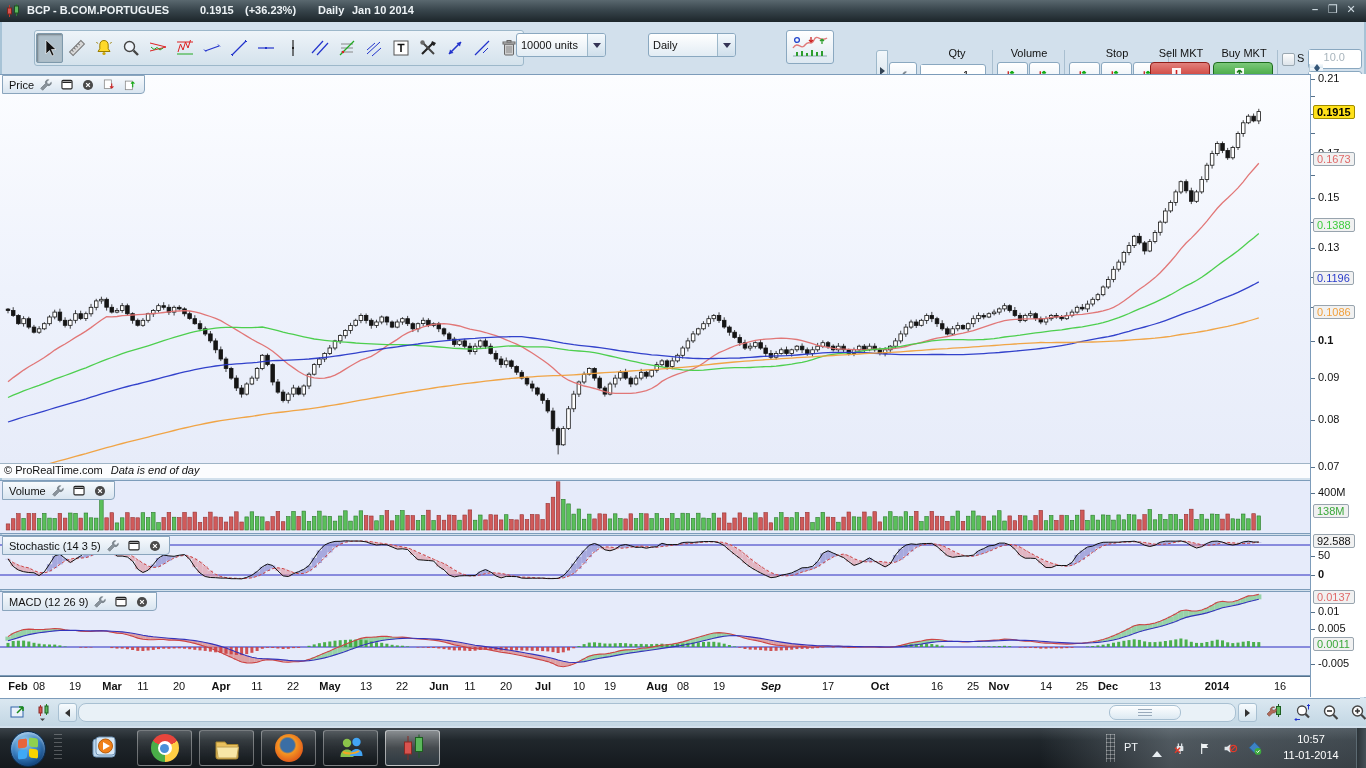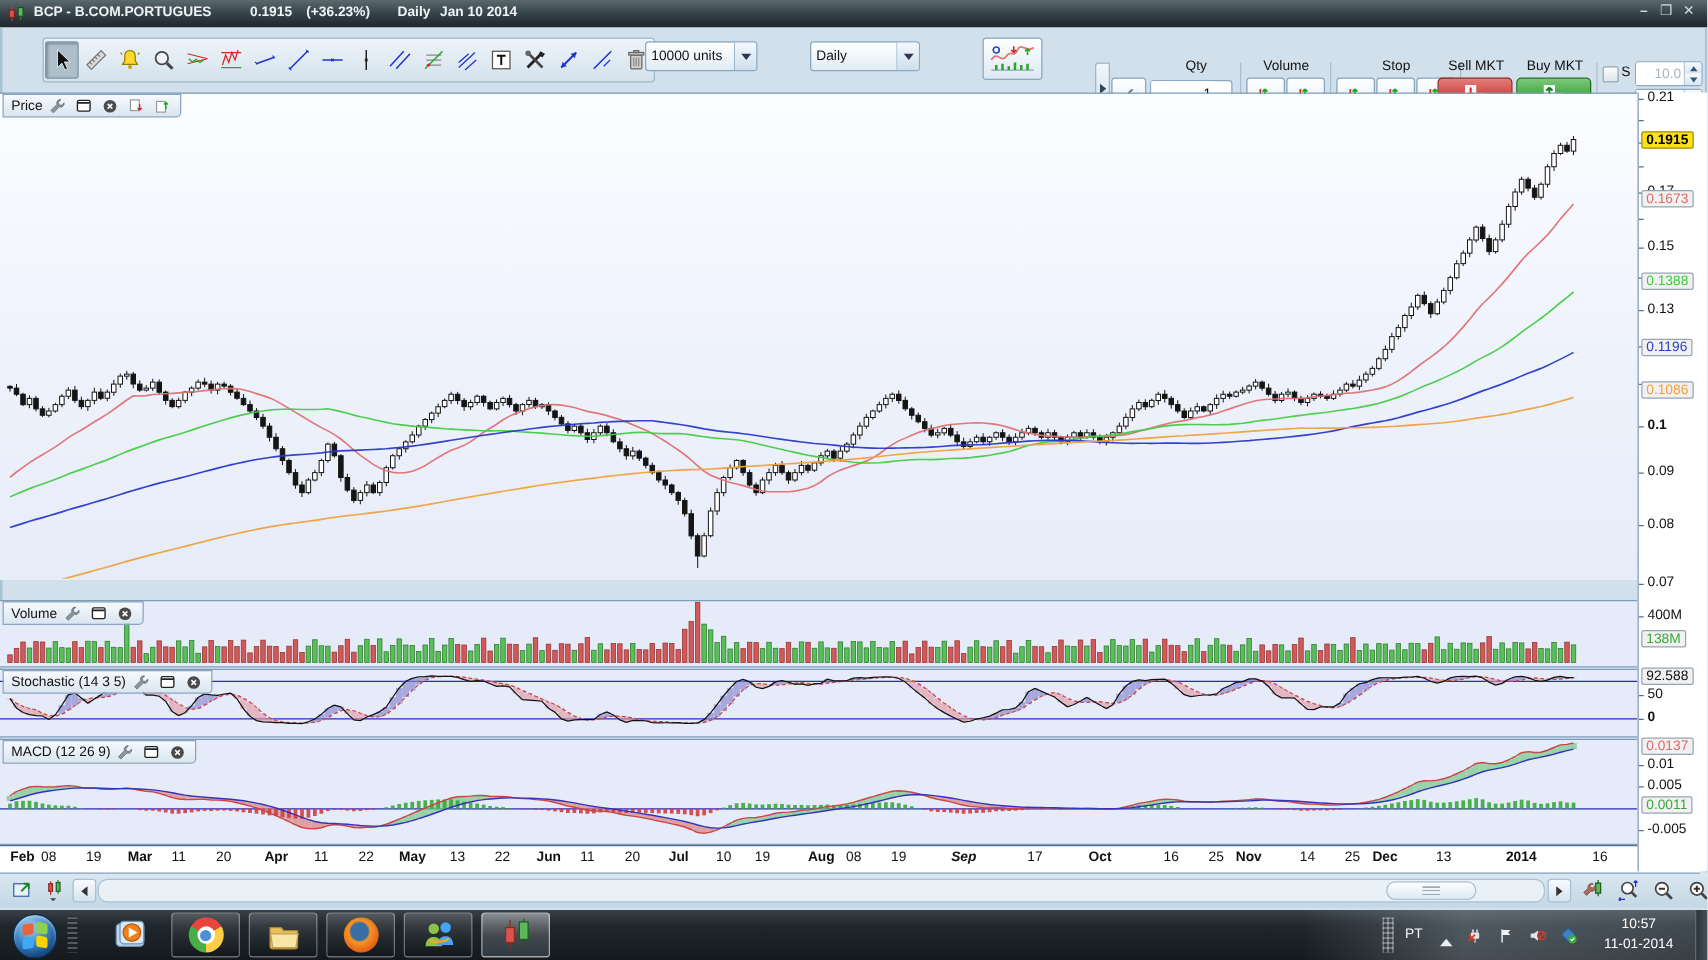--- a/index.html
+++ b/index.html
@@ -29,21 +29,21 @@
   .darrow:after{content:"";border:4px solid transparent;border-top:5px solid #335;margin-top:4px;}
   
   #trading{left:876px;top:22px;width:488px;height:50px;font-size:11px;color:#111;}
   .tp-label{position:absolute;top:3px;text-align:center;font-size:11px;}
   .tp-sep{position:absolute;top:6px;width:1px;height:40px;background:#a9bfd0;}
   .ordbtn{position:absolute;top:18px;width:29px;height:29px;background:linear-gradient(#ffffff,#dde8f1);
     border:1px solid #8aa8c0;border-radius:3px;display:flex;align-items:center;justify-content:center;}
   .ordbtn svg{width:19px;height:19px;}
   #qty-input{position:absolute;left:0;top:0;width:46px;height:18px;border:none;outline:none;
     font-size:11px;text-align:right;padding-right:2px;background:#fff;}
-  .spinbox{position:absolute;background:#fff;border:1px solid #8aa8c0;border-radius:3px;display:flex;}
+  .spinbox{position:absolute;background:#fff;border:1px solid #8aa8c0;border-radius:3px;display:flex;flex-direction:column;}
   .spinctl{width:13px;display:flex;flex-direction:column;border-left:1px solid #b8ccd9;}
   .spinctl div{flex:1;display:flex;align-items:center;justify-content:center;background:linear-gradient(#f6fafd,#d8e6ef);}
   .spinctl div:after{content:"";border:3px solid transparent;}
   .spinctl .up:after{border-bottom:4px solid #357;margin-top:-3px;}
   .spinctl .dn:after{border-top:4px solid #357;margin-bottom:-3px;}
   .mktbtn{position:absolute;top:18px;width:58px;height:28px;border-radius:4px;display:flex;align-items:center;justify-content:center;}
   #sell-btn{background:linear-gradient(#e2807c,#cc3b34 55%,#b92a24);border:1px solid #8f1d18;}
   #buy-btn{background:linear-gradient(#7cc87a,#3aa338 55%,#2d8c2c);border:1px solid #1d6b1c;}
   .mktbtn svg{width:26px;height:22px;}
   .cb{position:absolute;width:11px;height:11px;background:linear-gradient(#fdfdfd,#dde4ea);border:1px solid #9aa8b2;border-radius:2px;}
@@ -874,20 +874,23 @@
       <rect x="1246.6" y="42.2" width="3.6" height="6.6" fill="#ffffff" stroke="#151515" stroke-width="0.8"></rect>
       <line x1="1253.6000000000001" x2="1253.6000000000001" y1="39.5" y2="48.3" stroke="#151515" stroke-width="0.8"></line>
       <rect x="1251.8" y="42.2" width="3.6" height="4.7" fill="#151515" stroke="#151515" stroke-width="0.8"></rect>
       <line x1="1258.7900000000002" x2="1258.7900000000002" y1="34.8" y2="50.1" stroke="#151515" stroke-width="0.8"></line>
       <rect x="1257.0" y="37.6" width="3.6" height="9.3" fill="#ffffff" stroke="#151515" stroke-width="0.8"></rect>
       <polyline points="8.0,307.8 13.2,303.6 18.4,299.9 23.6,296.1 28.8,292.8 34.0,289.8 39.1,286.7 44.3,283.5 49.5,279.9 54.7,276.1 59.9,272.9 65.1,270.0 70.3,266.8 75.5,263.4 80.7,260.4 85.9,257.1 91.0,253.6 96.2,249.8 101.4,246.0 106.6,242.7 111.8,242.8 117.0,242.5 122.2,241.6 127.4,241.4 132.6,241.0 137.8,240.7 142.9,240.3 148.1,239.8 153.3,239.5 158.5,239.2 163.7,238.5 168.9,237.9 174.1,237.2 179.3,237.0 184.5,236.7 189.7,237.0 194.8,237.8 200.0,239.2 205.2,240.9 210.4,242.5 215.6,244.3 220.8,246.7 226.0,249.7 231.2,252.7 236.4,255.9 241.6,259.0 246.7,262.1 251.9,265.2 257.1,268.1 262.3,270.7 267.5,273.7 272.7,277.2 277.9,281.5 283.1,286.1 288.3,290.3 293.5,293.9 298.6,297.5 303.8,300.5 309.0,302.6 314.2,303.9 319.4,304.4 324.6,304.1 329.8,303.0 335.0,301.1 340.2,298.4 345.4,295.1 350.5,292.0 355.7,289.0 360.9,286.2 366.1,284.4 371.3,282.3 376.5,279.3 381.7,275.6 386.9,271.8 392.1,268.6 397.3,265.4 402.4,261.8 407.6,258.9 412.8,256.7 418.0,254.8 423.2,252.9 428.4,251.5 433.6,250.4 438.8,249.8 444.0,249.7 449.2,250.1 454.3,251.0 459.5,252.0 464.7,253.6 469.9,255.1 475.1,256.1 480.3,257.1 485.5,258.5 490.7,260.1 495.9,261.6 501.1,263.7 506.2,265.8 511.4,268.0 516.6,270.1 521.8,272.8 527.0,275.9 532.2,279.0 537.4,282.5 542.6,286.0 547.8,289.8 553.0,294.0 558.1,298.7 563.3,303.0 568.5,306.2 573.7,308.3 578.9,310.2 584.1,312.0 589.3,313.2 594.5,314.5 599.7,316.1 604.9,317.6 610.0,318.8 615.2,319.4 620.4,319.4 625.6,319.4 630.8,319.4 636.0,318.9 641.2,317.8 646.4,316.6 651.6,314.5 656.8,311.4 661.9,307.4 667.1,304.5 672.3,302.1 677.5,300.2 682.7,298.5 687.9,296.7 693.1,294.9 698.3,292.3 703.5,289.0 708.7,285.2 713.8,281.7 719.0,278.7 724.2,276.5 729.4,274.2 734.6,272.0 739.8,270.3 745.0,269.1 750.2,267.7 755.4,266.4 760.6,265.6 765.7,265.2 770.9,264.8 776.1,264.4 781.3,264.2 786.5,264.4 791.7,264.9 796.9,265.5 802.1,266.6 807.3,268.1 812.5,269.7 817.6,271.3 822.8,272.4 828.0,273.4 833.2,274.3 838.4,274.8 843.6,275.1 848.8,275.4 854.0,275.6 859.2,275.8 864.4,275.8 869.5,275.5 874.7,275.1 879.9,275.1 885.1,275.1 890.3,274.8 895.5,274.3 900.7,273.7 905.9,272.5 911.1,270.9 916.3,269.7 921.4,268.3 926.6,266.9 931.8,265.5 937.0,264.2 942.2,263.3 947.4,262.5 952.6,261.3 957.8,260.1 963.0,259.2 968.2,257.9 973.3,256.6 978.5,254.8 983.7,253.1 988.9,251.3 994.1,249.6 999.3,248.0 1004.5,246.6 1009.7,245.8 1014.9,245.4 1020.1,245.2 1025.2,244.9 1030.4,244.8 1035.6,244.8 1040.8,244.8 1046.0,244.3 1051.2,243.4 1056.4,242.8 1061.6,242.4 1066.8,241.8 1072.0,241.2 1077.1,240.6 1082.3,240.3 1087.5,239.7 1092.7,238.9 1097.9,238.0 1103.1,236.9 1108.3,235.5 1113.5,233.3 1118.7,230.5 1123.9,227.0 1129.0,223.3 1134.2,219.2 1139.4,215.3 1144.6,211.7 1149.8,207.8 1155.0,203.6 1160.2,198.7 1165.4,193.3 1170.6,187.5 1175.8,181.4 1180.9,174.9 1186.1,169.0 1191.3,164.1 1196.5,158.8 1201.7,153.1 1206.9,147.1 1212.1,140.7 1217.3,134.3 1222.5,128.7 1227.7,124.0 1232.8,119.1 1238.0,113.9 1243.2,107.8 1248.4,101.1 1253.6,95.2 1258.8,89.2 " fill="none" stroke="#e07070" stroke-width="1.3" opacity="0.95"></polyline>
       <polyline points="8.0,323.5 13.2,321.2 18.4,319.1 23.6,316.9 28.8,315.0 34.0,313.2 39.1,311.4 44.3,309.4 49.5,307.4 54.7,305.2 59.9,303.3 65.1,301.5 70.3,299.6 75.5,297.6 80.7,295.7 85.9,293.8 91.0,291.7 96.2,289.5 101.4,287.3 106.6,285.3 111.8,283.5 117.0,281.6 122.2,279.7 127.4,277.9 132.6,276.4 137.8,274.9 142.9,273.4 148.1,271.8 153.3,270.1 158.5,268.3 163.7,266.6 168.9,265.0 174.1,263.4 179.3,261.8 184.5,260.3 189.7,258.9 194.8,257.7 200.0,256.6 205.2,255.6 210.4,254.8 215.6,254.1 220.8,253.6 226.0,253.4 231.2,253.3 236.4,253.4 241.6,253.6 246.7,253.6 251.9,253.6 257.1,253.4 262.3,253.0 267.5,254.1 272.7,255.3 277.9,256.6 283.1,258.1 288.3,259.4 293.5,260.4 298.6,261.6 303.8,262.8 309.0,263.9 314.2,265.0 319.4,265.7 324.6,266.3 329.8,266.9 335.0,267.4 340.2,267.8 345.4,268.1 350.5,268.5 355.7,269.0 360.9,269.3 366.1,269.6 371.3,269.9 376.5,270.1 381.7,270.4 386.9,270.6 392.1,270.7 397.3,270.6 402.4,270.6 407.6,270.8 412.8,271.2 418.0,271.6 423.2,271.9 428.4,272.2 433.6,272.5 438.8,273.0 444.0,273.4 449.2,273.8 454.3,274.3 459.5,274.5 464.7,274.8 469.9,275.0 475.1,274.9 480.3,274.5 485.5,274.1 490.7,273.6 495.9,273.1 501.1,272.6 506.2,272.1 511.4,271.9 516.6,272.0 521.8,272.4 527.0,272.8 532.2,272.9 537.4,272.9 542.6,272.9 547.8,273.2 553.0,273.9 558.1,274.7 563.3,275.4 568.5,276.1 573.7,276.6 578.9,277.0 584.1,277.4 589.3,277.8 594.5,278.6 599.7,279.6 604.9,280.8 610.0,282.0 615.2,283.2 620.4,284.4 625.6,285.6 630.8,286.8 636.0,287.9 641.2,289.1 646.4,290.2 651.6,291.1 656.8,292.0 661.9,292.9 667.1,293.9 672.3,294.5 677.5,295.2 682.7,295.8 687.9,296.2 693.1,296.4 698.3,296.4 703.5,296.2 708.7,295.7 713.8,295.1 719.0,294.6 724.2,294.2 729.4,293.8 734.6,293.6 739.8,293.6 745.0,293.7 750.2,293.5 755.4,293.2 760.6,292.8 765.7,292.7 770.9,292.5 776.1,292.1 781.3,291.5 786.5,290.9 791.7,290.2 796.9,289.2 802.1,288.3 807.3,287.2 812.5,285.7 817.6,283.9 822.8,282.3 828.0,281.2 833.2,280.3 838.4,279.6 843.6,279.2 848.8,278.9 854.0,278.3 859.2,277.5 864.4,276.7 869.5,275.9 874.7,275.4 879.9,275.0 885.1,274.5 890.3,273.8 895.5,273.1 900.7,272.3 905.9,271.3 911.1,270.4 916.3,269.6 921.4,268.8 926.6,267.8 931.8,266.9 937.0,266.3 942.2,265.9 947.4,265.7 952.6,265.6 957.8,265.6 963.0,265.7 968.2,265.8 973.3,265.8 978.5,265.7 983.7,265.5 988.9,265.1 994.1,264.6 999.3,263.9 1004.5,263.0 1009.7,262.3 1014.9,261.8 1020.1,261.2 1025.2,260.4 1030.4,259.6 1035.6,258.9 1040.8,258.3 1046.0,257.6 1051.2,256.9 1056.4,256.4 1061.6,255.8 1066.8,255.0 1072.0,254.2 1077.1,253.5 1082.3,252.8 1087.5,251.9 1092.7,250.9 1097.9,249.9 1103.1,248.6 1108.3,247.1 1113.5,245.4 1118.7,243.7 1123.9,241.6 1129.0,239.5 1134.2,237.1 1139.4,234.8 1144.6,232.8 1149.8,230.6 1155.0,228.3 1160.2,225.9 1165.4,223.4 1170.6,220.7 1175.8,217.8 1180.9,214.7 1186.1,211.9 1191.3,209.4 1196.5,206.5 1201.7,203.3 1206.9,199.6 1212.1,195.8 1217.3,191.7 1222.5,187.9 1227.7,184.3 1232.8,180.6 1238.0,176.7 1243.2,172.4 1248.4,168.0 1253.6,163.9 1258.8,159.6 " fill="none" stroke="#44cc44" stroke-width="1.3" opacity="0.95"></polyline>
       <polyline points="8.0,348.0 13.2,346.3 18.4,344.7 23.6,343.0 28.8,341.5 34.0,340.1 39.1,338.6 44.3,337.1 49.5,335.5 54.7,333.8 59.9,332.3 65.1,330.9 70.3,329.4 75.5,327.8 80.7,326.3 85.9,324.8 91.0,323.2 96.2,321.6 101.4,319.9 106.6,318.4 111.8,316.9 117.0,315.4 122.2,313.9 127.4,312.5 132.6,311.2 137.8,310.0 142.9,308.7 148.1,307.4 153.3,306.0 158.5,304.6 163.7,303.2 168.9,301.9 174.1,300.5 179.3,299.2 184.5,297.9 189.7,296.8 194.8,295.7 200.0,294.6 205.2,293.6 210.4,292.8 215.6,292.0 220.8,291.3 226.0,290.7 231.2,290.3 236.4,289.9 241.6,289.6 246.7,289.2 251.9,288.8 257.1,288.3 262.3,287.6 267.5,287.1 272.7,286.7 277.9,286.5 283.1,286.3 288.3,286.1 293.5,285.8 298.6,285.6 303.8,285.3 309.0,285.0 314.2,284.5 319.4,284.0 324.6,283.5 329.8,282.9 335.0,282.2 340.2,281.5 345.4,280.7 350.5,279.9 355.7,279.1 360.9,278.2 366.1,277.4 371.3,276.6 376.5,275.8 381.7,275.0 386.9,274.2 392.1,273.5 397.3,272.8 402.4,272.0 407.6,271.3 412.8,270.6 418.0,270.0 423.2,269.2 428.4,268.6 433.6,267.9 438.8,267.3 444.0,266.8 449.2,266.3 454.3,265.9 459.5,265.4 464.7,265.0 469.9,264.7 475.1,264.4 480.3,263.9 485.5,263.6 490.7,263.3 495.9,263.1 501.1,262.9 506.2,262.8 511.4,262.6 516.6,262.6 521.8,262.6 527.0,263.3 532.2,264.0 537.4,264.7 542.6,265.4 547.8,266.2 553.0,267.1 558.1,268.1 563.3,269.1 568.5,269.9 573.7,270.7 578.9,271.3 584.1,271.8 589.3,272.3 594.5,273.0 599.7,273.6 604.9,274.4 610.0,275.2 615.2,276.0 620.4,276.8 625.6,277.5 630.8,278.2 636.0,278.9 641.2,279.6 646.4,280.2 651.6,280.8 656.8,281.2 661.9,281.6 667.1,282.1 672.3,282.7 677.5,283.2 682.7,283.7 687.9,284.0 693.1,284.3 698.3,284.5 703.5,284.6 708.7,284.6 713.8,284.5 719.0,284.4 724.2,284.3 729.4,284.2 734.6,284.1 739.8,284.0 745.0,283.7 750.2,283.4 755.4,283.0 760.6,282.5 765.7,282.3 770.9,282.1 776.1,281.9 781.3,281.8 786.5,281.7 791.7,281.4 796.9,281.0 802.1,280.5 807.3,280.1 812.5,279.8 817.6,279.3 822.8,278.9 828.0,278.6 833.2,278.5 838.4,278.3 843.6,278.3 848.8,278.3 854.0,278.4 859.2,278.5 864.4,278.7 869.5,279.0 874.7,279.3 879.9,279.7 885.1,280.0 890.3,280.2 895.5,280.4 900.7,280.6 905.9,280.7 911.1,280.6 916.3,280.6 921.4,280.7 926.6,280.6 931.8,280.5 937.0,280.5 942.2,280.5 947.4,280.6 952.6,280.7 957.8,280.7 963.0,280.6 968.2,280.4 973.3,280.2 978.5,279.9 983.7,279.6 988.9,279.2 994.1,278.8 999.3,278.5 1004.5,278.0 1009.7,277.6 1014.9,277.1 1020.1,276.7 1025.2,276.2 1030.4,275.6 1035.6,275.1 1040.8,274.5 1046.0,273.9 1051.2,273.2 1056.4,272.4 1061.6,271.6 1066.8,270.7 1072.0,269.6 1077.1,268.4 1082.3,267.3 1087.5,266.3 1092.7,265.3 1097.9,264.4 1103.1,263.5 1108.3,262.6 1113.5,261.5 1118.7,260.2 1123.9,258.7 1129.0,257.3 1134.2,255.7 1139.4,254.4 1144.6,253.0 1149.8,251.5 1155.0,250.0 1160.2,248.4 1165.4,246.6 1170.6,244.7 1175.8,242.7 1180.9,240.7 1186.1,238.7 1191.3,237.0 1196.5,235.1 1201.7,233.2 1206.9,231.1 1212.1,229.0 1217.3,226.7 1222.5,224.6 1227.7,222.7 1232.8,220.7 1238.0,218.4 1243.2,215.9 1248.4,213.3 1253.6,210.7 1258.8,207.9 " fill="none" stroke="#2838c8" stroke-width="1.3" opacity="0.95"></polyline>
       <polyline points="8.0,401.4 13.2,399.8 18.4,398.3 23.6,396.8 28.8,395.3 34.0,393.9 39.1,392.5 44.3,391.1 49.5,389.6 54.7,388.1 59.9,386.7 65.1,385.3 70.3,383.9 75.5,382.4 80.7,381.0 85.9,379.6 91.0,378.1 96.2,376.6 101.4,375.1 106.6,373.7 111.8,372.3 117.0,370.9 122.2,369.5 127.4,368.2 132.6,366.9 137.8,365.6 142.9,364.4 148.1,363.1 153.3,361.7 158.5,360.4 163.7,359.1 168.9,357.8 174.1,356.5 179.3,355.2 184.5,354.0 189.7,352.8 194.8,351.7 200.0,350.6 205.2,349.5 210.4,348.5 215.6,347.5 220.8,346.7 226.0,345.8 231.2,345.1 236.4,344.4 241.6,343.7 246.7,343.0 251.9,342.3 257.1,341.5 262.3,340.6 267.5,339.9 272.7,339.2 277.9,338.5 283.1,338.0 288.3,337.4 293.5,336.7 298.6,336.1 303.8,335.5 309.0,334.8 314.2,334.1 319.4,333.3 324.6,332.5 329.8,331.7 335.0,330.9 340.2,330.0 345.4,329.1 350.5,328.2 355.7,327.2 360.9,326.2 366.1,325.3 371.3,324.4 376.5,323.5 381.7,322.6 386.9,321.7 392.1,320.8 397.3,319.9 402.4,319.0 407.6,318.2 412.8,317.4 418.0,316.5 423.2,315.7 428.4,314.8 433.6,314.0 438.8,313.2 444.0,312.5 449.2,311.8 454.3,311.1 459.5,310.4 464.7,309.7 469.9,309.1 475.1,308.5 480.3,307.8 485.5,307.1 490.7,306.6 495.9,306.0 501.1,305.5 506.2,304.9 511.4,304.4 516.6,304.0 521.8,303.5 527.0,303.1 532.2,302.8 537.4,302.4 542.6,302.1 547.8,301.9 553.0,301.7 558.1,301.6 563.3,301.4 568.5,301.2 573.7,300.9 578.9,300.5 584.1,300.1 589.3,299.7 594.5,299.3 599.7,299.0 604.9,298.7 610.0,298.4 615.2,298.1 620.4,297.7 625.6,297.3 630.8,297.0 636.0,296.7 641.2,296.3 646.4,296.0 651.6,295.7 656.8,295.3 661.9,294.9 667.1,294.5 672.3,294.1 677.5,293.7 682.7,293.3 687.9,292.8 693.1,292.3 698.3,291.8 703.5,291.2 708.7,290.6 713.8,290.0 719.0,289.5 724.2,289.0 729.4,288.5 734.6,288.0 739.8,287.6 745.0,287.2 750.2,286.8 755.4,286.4 760.6,286.1 765.7,285.7 770.9,285.4 776.1,285.1 781.3,284.7 786.5,284.4 791.7,284.1 796.9,283.7 802.1,283.4 807.3,283.1 812.5,282.8 817.6,282.4 822.8,282.1 828.0,281.8 833.2,281.5 838.4,281.2 843.6,280.9 848.8,280.6 854.0,280.3 859.2,280.0 864.4,279.7 869.5,279.4 874.7,279.2 879.9,278.9 885.1,278.7 890.3,278.4 895.5,278.1 900.7,277.8 905.9,277.4 911.1,277.0 916.3,276.7 921.4,276.3 926.6,275.9 931.8,275.5 937.0,275.2 942.2,274.8 947.4,274.6 952.6,274.2 957.8,273.9 963.0,273.6 968.2,273.3 973.3,272.9 978.5,272.6 983.7,272.2 988.9,271.9 994.1,271.5 999.3,271.1 1004.5,270.7 1009.7,270.4 1014.9,270.0 1020.1,269.7 1025.2,269.4 1030.4,269.1 1035.6,268.8 1040.8,268.5 1046.0,268.6 1051.2,268.6 1056.4,268.5 1061.6,268.5 1066.8,268.5 1072.0,268.4 1077.1,268.2 1082.3,268.2 1087.5,268.1 1092.7,268.0 1097.9,267.9 1103.1,267.7 1108.3,267.4 1113.5,267.2 1118.7,266.9 1123.9,266.5 1129.0,266.1 1134.2,265.7 1139.4,265.4 1144.6,265.0 1149.8,264.6 1155.0,264.2 1160.2,263.6 1165.4,263.0 1170.6,262.3 1175.8,261.4 1180.9,260.5 1186.1,259.8 1191.3,259.1 1196.5,258.4 1201.7,257.5 1206.9,256.6 1212.1,255.5 1217.3,254.4 1222.5,253.3 1227.7,252.3 1232.8,251.2 1238.0,249.9 1243.2,248.5 1248.4,247.0 1253.6,245.5 1258.8,243.9 " fill="none" stroke="#f0a03c" stroke-width="1.3" opacity="0.95"></polyline>
     </svg>
+  <div id="footnote" class="abs">
+    <span>© ProRealTime.com</span><span class="it">Data is end of day</span>
+  </div>
   <div id="p-vol" class="abs panel"></div>
   <svg id="svg-vol" class="chartsvg" style="top:480px;" width="1310" height="52">
       <rect x="6.2" y="43.9" width="3.6" height="6.1" fill="#d05a5a" stroke="#973232" stroke-width="0.6"></rect>
       <rect x="11.4" y="38.7" width="3.6" height="11.3" fill="#d05a5a" stroke="#973232" stroke-width="0.6"></rect>
       <rect x="16.6" y="33.6" width="3.6" height="16.4" fill="#d05a5a" stroke="#973232" stroke-width="0.6"></rect>
       <rect x="21.8" y="38.4" width="3.6" height="11.6" fill="#5abf5a" stroke="#2c7a2c" stroke-width="0.6"></rect>
       <rect x="27.0" y="33.3" width="3.6" height="16.7" fill="#d05a5a" stroke="#973232" stroke-width="0.6"></rect>
       <rect x="32.2" y="33.6" width="3.6" height="16.4" fill="#d05a5a" stroke="#973232" stroke-width="0.6"></rect>
       <rect x="37.3" y="38.4" width="3.6" height="11.6" fill="#5abf5a" stroke="#2c7a2c" stroke-width="0.6"></rect>
       <rect x="42.5" y="33.3" width="3.6" height="16.7" fill="#5abf5a" stroke="#2c7a2c" stroke-width="0.6"></rect>

